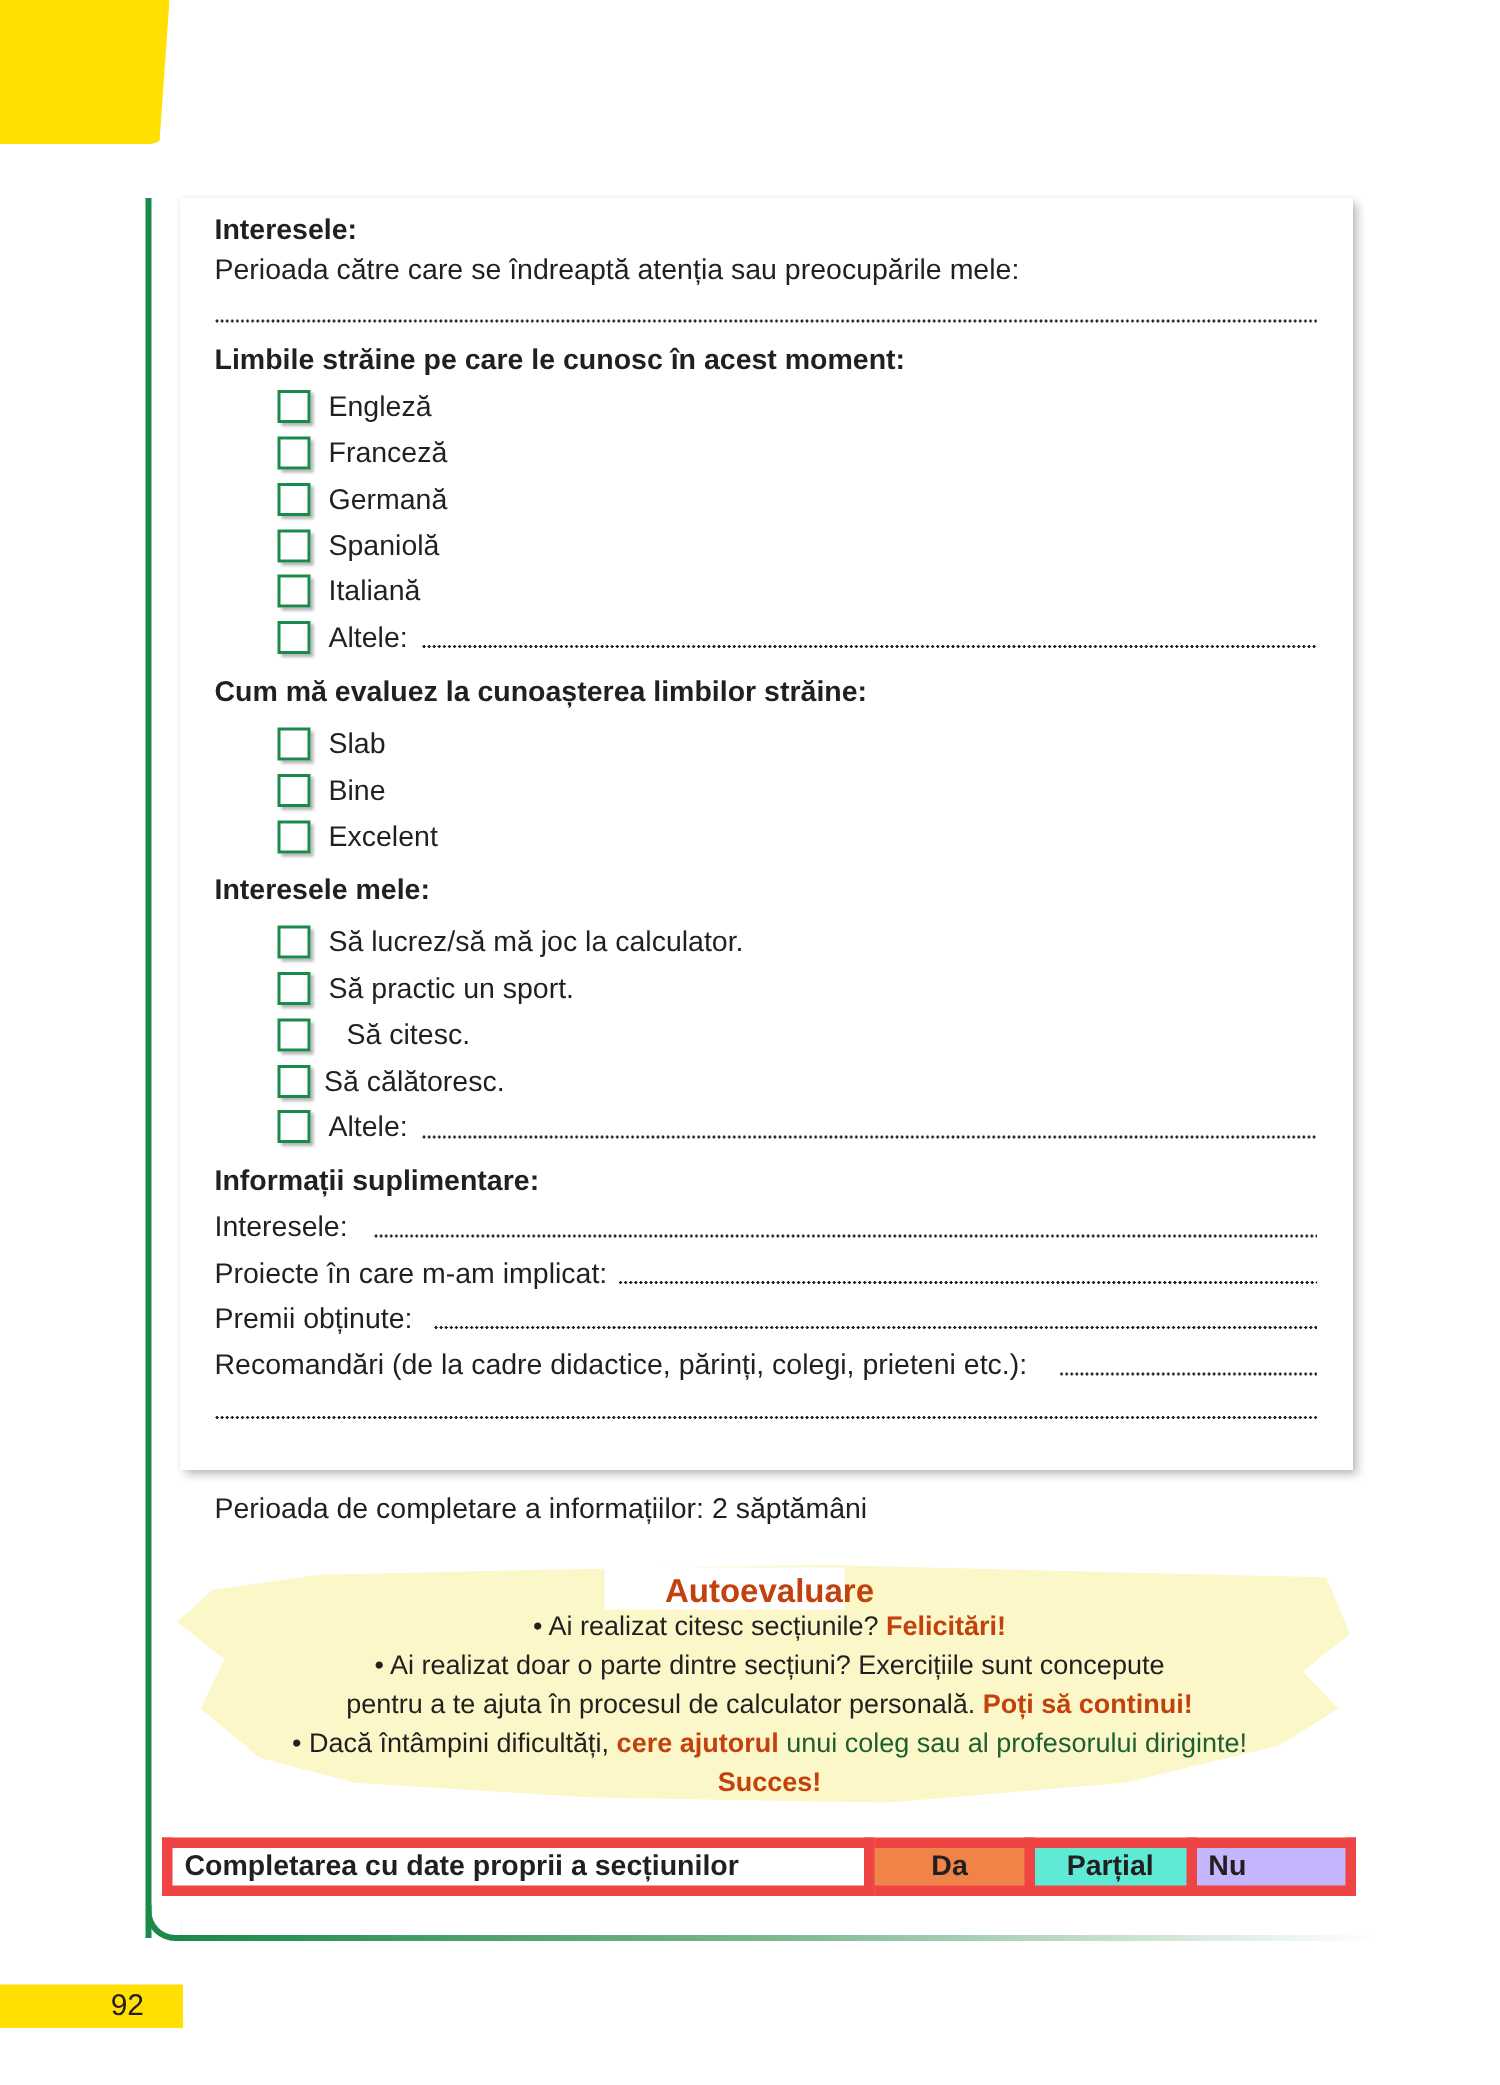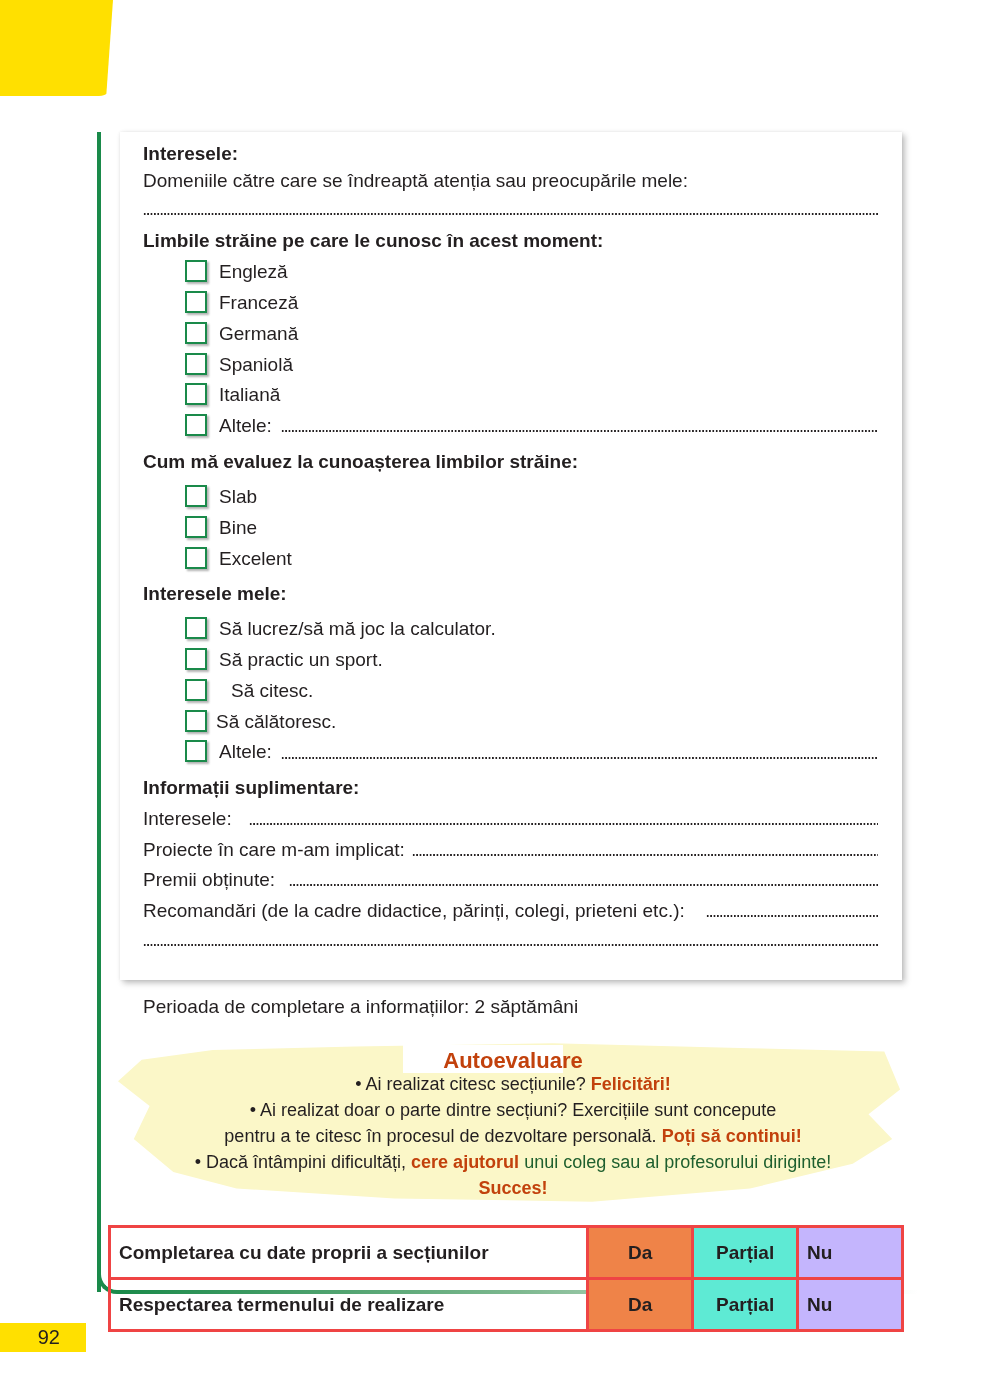--- a/index.html
+++ b/index.html
@@ -50,42 +50,42 @@
   .auto-title-bg {
     position:absolute; left:403px; top:1045px; width:160px; height:28px; background:#fff;
   }
   .center { position:absolute; left:118px; width:790px; text-align:center; font-size:18px; line-height:22px; color:#231f20; }
   .g { color:#1e5f2e; }
   .gb { color:#c2410c; font-weight:bold; }
   .eval-table {
     position:absolute; left:108px; top:1225px; width:796px; border-collapse:collapse;
     font-size:19px; font-weight:bold;
   }
-  .eval-table td { border:3px solid #ef4444; height:25px; padding:12px 8px; line-height:25px; }
+  .eval-table td { border:7px solid #ef4444; height:25px; padding:0 8px; line-height:25px; }
   .eval-table td.q { width:460px; text-align:left; }
   .eval-table td.da { background:#ef8348; text-align:center; width:86px; }
   .eval-table td.pa { background:#5eead4; text-align:center; width:86px; }
   .eval-table td.nu { background:#c4b5fd; text-align:left; width:86px; }
   .page-num {
-    position:absolute; left:0; top:1323px; width:86px; height:29px; background:#ffe000;
+    position:absolute; left:0; top:1323px; width:122px; height:29px; background:#ffe000;
     font-size:20px; line-height:29px; text-align:right; box-sizing:border-box; padding-right:26px;
   }
 </style>
 </head>
 <body>
 
 <div class="corner-tab"></div>
 <div class="green-rail"></div>
 <div class="green-corner"></div>
 <div class="green-bottom-line"></div>
 
 <div class="card"></div>
 
 <div class="txt bold" style="left:143px;top:143px;">Interesele:</div>
-<div class="txt" style="left:143px;top:170px;">Domeniile către care se îndreaptă atenția sau preocupările mele:</div>
+<div class="txt" style="left:143px;top:170px;">Perioada către care se îndreaptă atenția sau preocupările mele:</div>
 <div class="dots" style="left:143px;top:213px;width:735px;"></div>
 
 <div class="txt bold" style="left:143px;top:230px;">Limbile străine pe care le cunosc în acest moment:</div>
 
 <div class="cb" style="left:185px;top:260px;"></div>
 <div class="txt" style="left:219px;top:261px;">Engleză</div>
 <div class="cb" style="left:185px;top:291px;"></div>
 <div class="txt" style="left:219px;top:292px;">Franceză</div>
 <div class="cb" style="left:185px;top:322px;"></div>
 <div class="txt" style="left:219px;top:323px;">Germană</div>
@@ -129,34 +129,28 @@
 <div class="dots" style="left:706px;top:915px;width:172px;"></div>
 <div class="dots" style="left:143px;top:944px;width:735px;"></div>
 
 <div class="period">Perioada de completare a informațiilor: 2 săptămâni</div>
 
 <div class="brush"></div>
 <div class="auto-title-bg"></div>
 <div class="center gb" style="top:1048px;font-size:22px;line-height:26px;">Autoevaluare</div>
 <div class="center" style="top:1073px;"><span>• Ai realizat citesc secțiunile? </span><span class="gb">Felicitări!</span></div>
 <div class="center" style="top:1099px;">• Ai realizat doar o parte dintre secțiuni? Exercițiile sunt concepute</div>
-<div class="center" style="top:1125px;"><span>pentru a te citesc în procesul de dezvoltare personală. </span><span class="gb">Poți să continui!</span></div>
+<div class="center" style="top:1125px;"><span>pentru a te ajuta în procesul de calculator personală. </span><span class="gb">Poți să continui!</span></div>
 <div class="center" style="top:1151px;"><span>• Dacă întâmpini dificultăți, </span><span class="gb">cere ajutorul</span><span class="g"> unui coleg sau al profesorului diriginte!</span></div>
 <div class="center gb" style="top:1177px;">Succes!</div>
 
 <table class="eval-table">
   <tbody>
       <tr>
     <td class="q">Completarea cu date proprii a secțiunilor</td>
     <td class="da">Da</td>
     <td class="pa">Parțial</td>
     <td class="nu">Nu</td>
   </tr>
-  <tr>
-    <td class="q">Respectarea termenului de realizare</td>
-    <td class="da">Da</td>
-    <td class="pa">Parțial</td>
-    <td class="nu">Nu</td>
-  </tr>
 </tbody>
   </table>
 
 <div class="page-num">92</div>
 
 </body></html>

